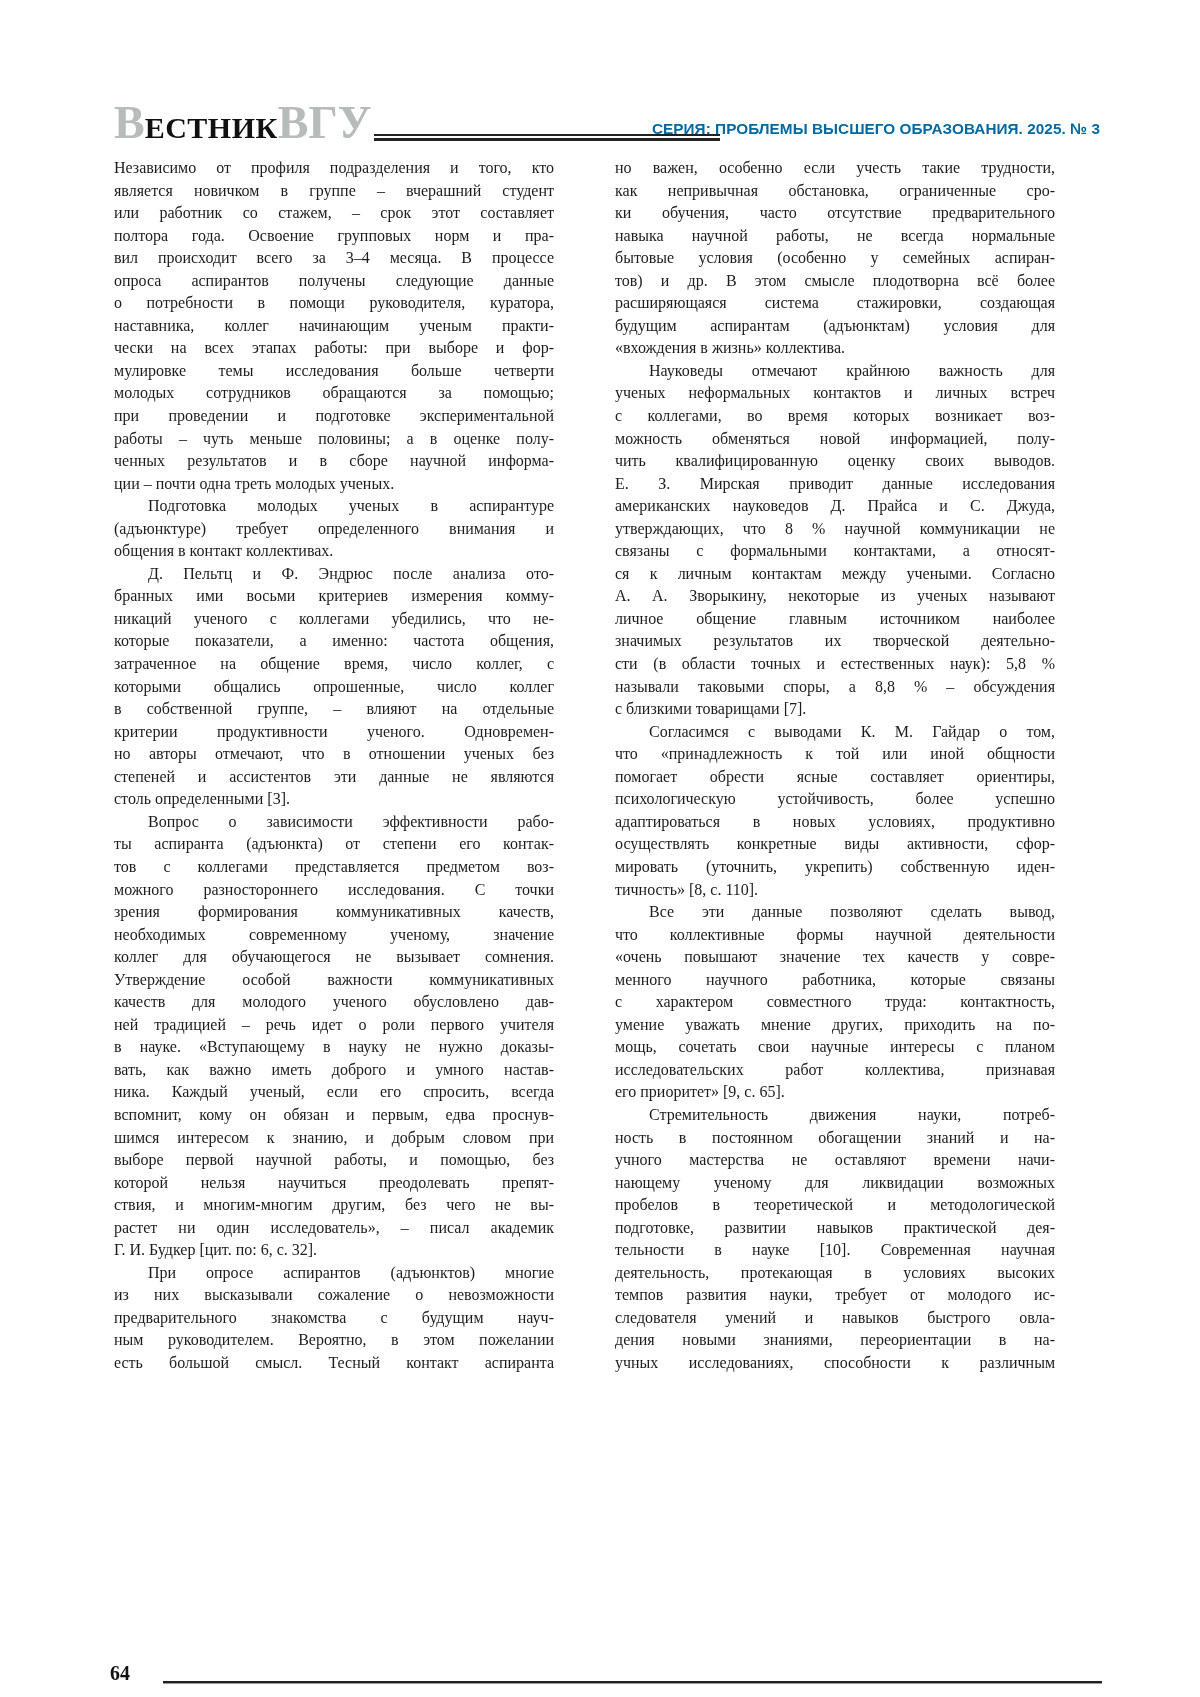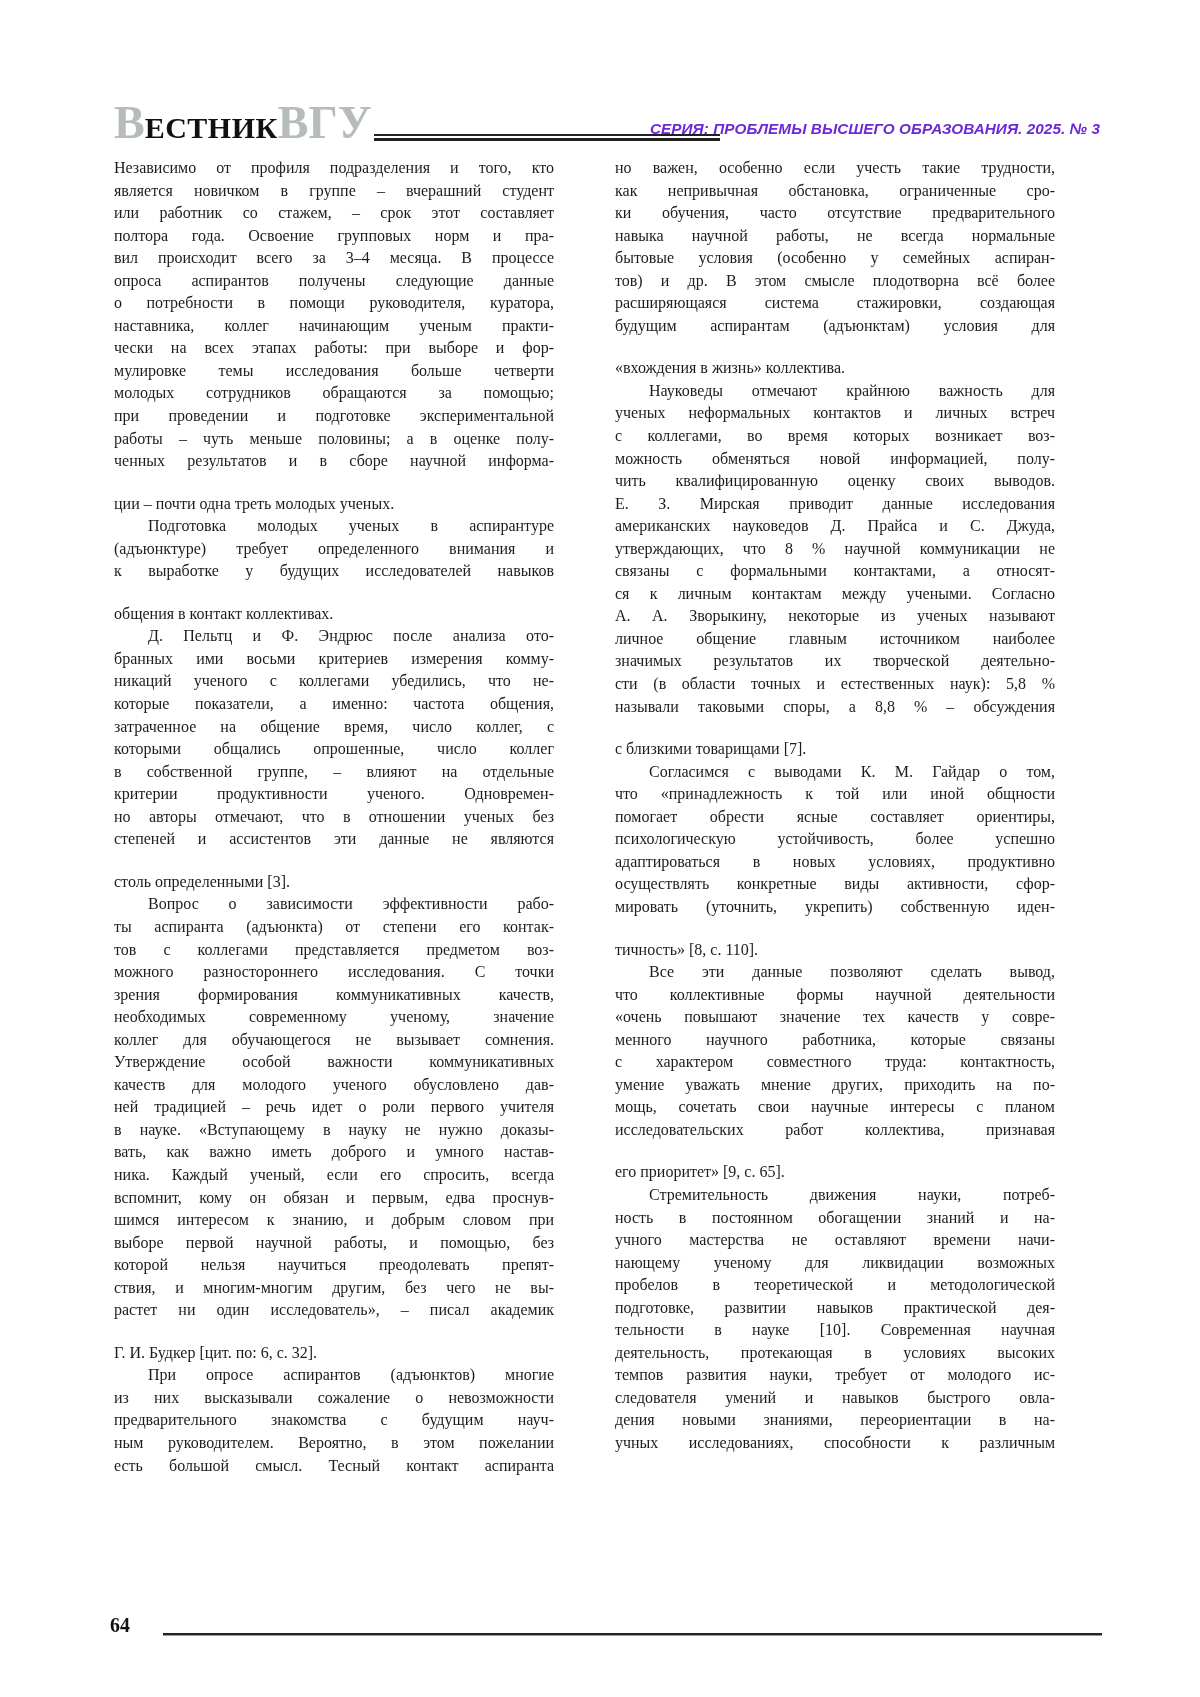--- a/index.html
+++ b/index.html
@@ -63,24 +63,23 @@
       height: 3px;
       background: #222;
     }
     .series {
       position: absolute;
       right: 0;
       top: 20px;
       font-family: "Liberation Sans", "DejaVu Sans", sans-serif;
       font-weight: bold;
       font-size: 15.3px;
-      color: #6d28d9;
+      color: #0369a1;
       white-space: nowrap;
       letter-spacing: 0.05px;
-      font-style: italic;
     }
     .column {
       position: absolute;
       top: 157px;
       width: 440px;
       font-family: Liberation Serif, serif;
       font-size: 16px;
       line-height: 22.55px;
       color: #1c1c1c;
     }
@@ -89,29 +88,28 @@
     .line {
       display: block;
       height: 22.55px;
       white-space: nowrap;
       text-align: justify;
       text-align-last: justify;
       overflow: hidden;
     }
     .line.last {
       text-align-last: left;
-      margin-top: 20px;
     }
     .line.indent {
       padding-left: 34px;
     }
     .footer {
       position: absolute;
       left: 110px;
-      top: 1612px;
+      top: 1660px;
       width: 992px;
       height: 30px;
     }
     .page-number {
       position: absolute;
       left: 0;
       top: 0;
       font-family: "Liberation Serif", "DejaVu Serif", serif;
       font-weight: bold;
       font-size: 22px;
@@ -154,21 +152,20 @@
     <span class="line">наставника, коллег начинающим ученым практи-</span>
     <span class="line">чески на всех этапах работы: при выборе и фор-</span>
     <span class="line">мулировке темы исследования больше четверти</span>
     <span class="line">молодых сотрудников обращаются за помощью;</span>
     <span class="line">при проведении и подготовке экспериментальной</span>
     <span class="line">работы – чуть меньше половины; а в оценке полу-</span>
     <span class="line">ченных результатов и в сборе научной информа-</span>
     <span class="line last">ции – почти одна треть молодых ученых.</span>
     <span class="line indent">Подготовка молодых ученых в аспирантуре</span>
     <span class="line">(адъюнктуре) требует определенного внимания и</span>
-    <span class="line">к выработке у будущих исследователей навыков</span>
     <span class="line last">общения в контакт коллективах.</span>
     <span class="line indent">Д. Пельтц и Ф. Эндрюс после анализа ото-</span>
     <span class="line">бранных ими восьми критериев измерения комму-</span>
     <span class="line">никаций ученого с коллегами убедились, что не-</span>
     <span class="line">которые показатели, а именно: частота общения,</span>
     <span class="line">затраченное на общение время, число коллег, с</span>
     <span class="line">которыми общались опрошенные, число коллег</span>
     <span class="line">в собственной группе, – влияют на отдельные</span>
     <span class="line">критерии продуктивности ученого. Одновремен-</span>
     <span class="line">но авторы отмечают, что в отношении ученых без</span>

